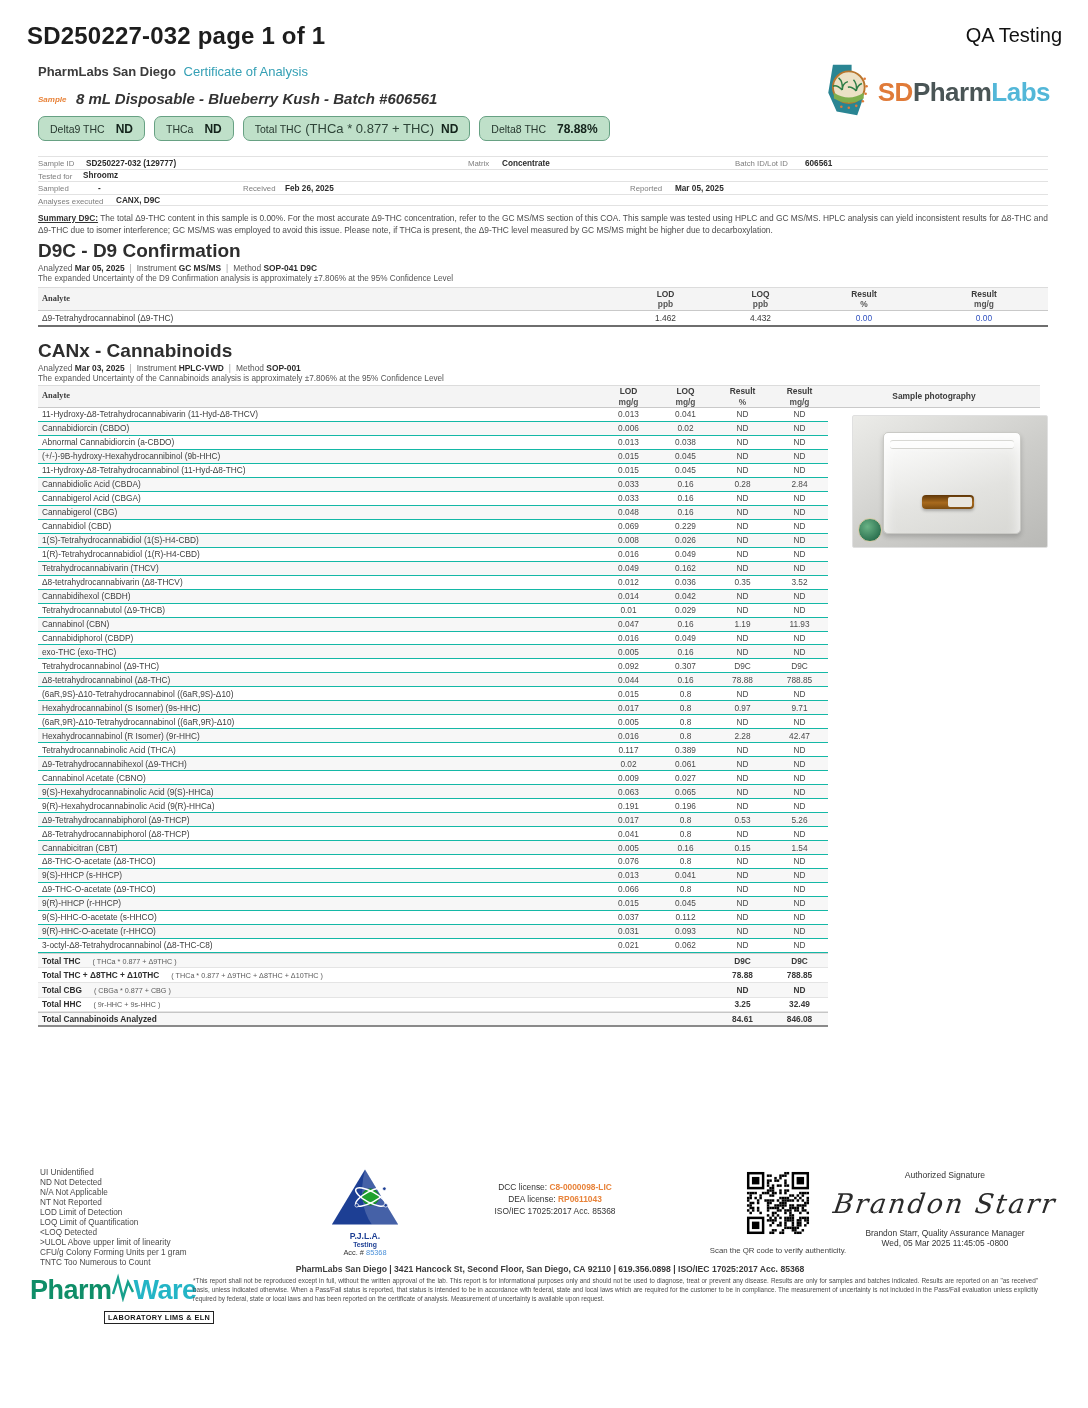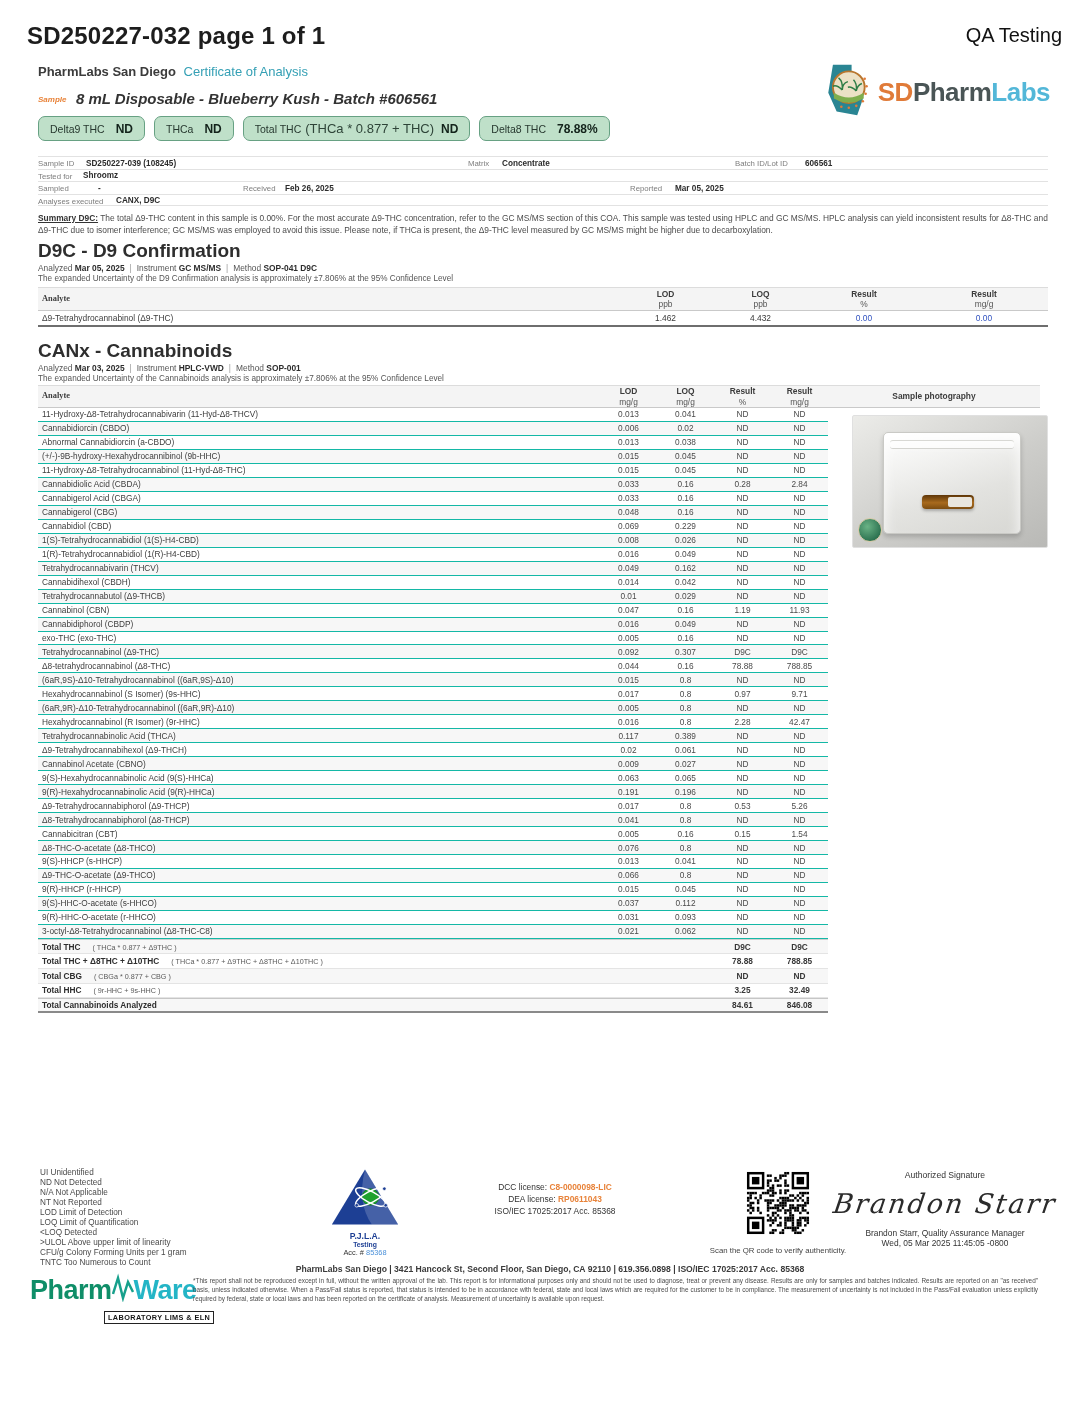--- a/index.html
+++ b/index.html
@@ -44,21 +44,21 @@
   
   .h2 { position:absolute; left:38px; font-size:19px; font-weight:600; color:#2e2e2e; }
   .meta { position:absolute; left:38px; font-size:8.4px; color:#555; }
   .meta b { color:#2d2d2d; }
   .meta .sep { color:#999; margin:0 5px; }
   .unc { position:absolute; left:38px; font-size:8.2px; color:#555; }
 
   
   .thead { display:flex; background:#f4f4f4; border-top:1px solid #dcdcdc; border-bottom:1px solid #c9c9c9; align-items:center; }
   .th { font-size:8.4px; font-weight:700; color:#3c3c3c; text-align:center; line-height:1.25; }
-  .th .unit { font-weight:400; color:#555; }
+  .th .unit { font-weight:700; color:#555; }
   .th.left { text-align:left; padding-left:4px;font-family:Liberation Serif, serif; }
 
   
   .d9c-table { position:absolute; left:38px; top:287px; width:1010px; }
   .d9c-table .thead { height:24px; }
   .dc1 { flex:1; } .dc2 { width:95px; } .dc3 { width:95px; } .dc4 { width:112px; } .dc5 { width:128px; }
   .d9c-row { display:flex; height:16px; align-items:center; border-bottom:2px solid #6e6e6e; font-size:8.4px; }
   .d9c-row .cell { text-align:center; }
   .d9c-row .name { text-align:left; padding-left:4px; color:#3c3c3c; }
 
@@ -175,21 +175,21 @@
       <div class="badge">
         <span class="blabel">Delta8 THC</span>
         <span class="bsub"></span>
         <span class="bval">78.88%</span>
       </div>
     </div>
 
   <div class="info">
     <div class="irow">
       <span class="il" style="left:0">Sample ID</span>
-      <span class="iv" style="left:48px">SD250227-039 (108245)</span>
+      <span class="iv" style="left:48px">SD250227-032 (129777)</span>
       <span class="il" style="left:430px">Matrix</span>
       <span class="iv" style="left:464px">Concentrate</span>
       <span class="il" style="left:697px">Batch ID/Lot ID</span>
       <span class="iv" style="left:767px">606561</span>
     </div>
     <div class="irow">
       <span class="il" style="left:0">Tested for</span>
       <span class="iv" style="left:45px">Shroomz</span>
     </div>
     <div class="irow">
@@ -343,20 +343,27 @@
         </div>
 
         <div class="trow">
           <span class="cname">Tetrahydrocannabivarin (THCV)</span>
           <span class="cnum">0.049</span>
           <span class="cnum">0.162</span>
           <span class="cnum val-nd">ND</span>
           <span class="cnum val-nd">ND</span>
         </div>
 
+        <div class="trow">
+          <span class="cname">Δ8-tetrahydrocannabivarin (Δ8-THCV)</span>
+          <span class="cnum">0.012</span>
+          <span class="cnum">0.036</span>
+          <span class="cnum val-num">0.35</span>
+          <span class="cnum val-num">3.52</span>
+        </div>
 
         <div class="trow">
           <span class="cname">Cannabidihexol (CBDH)</span>
           <span class="cnum">0.014</span>
           <span class="cnum">0.042</span>
           <span class="cnum val-nd">ND</span>
           <span class="cnum val-nd">ND</span>
         </div>
 
         <div class="trow">

